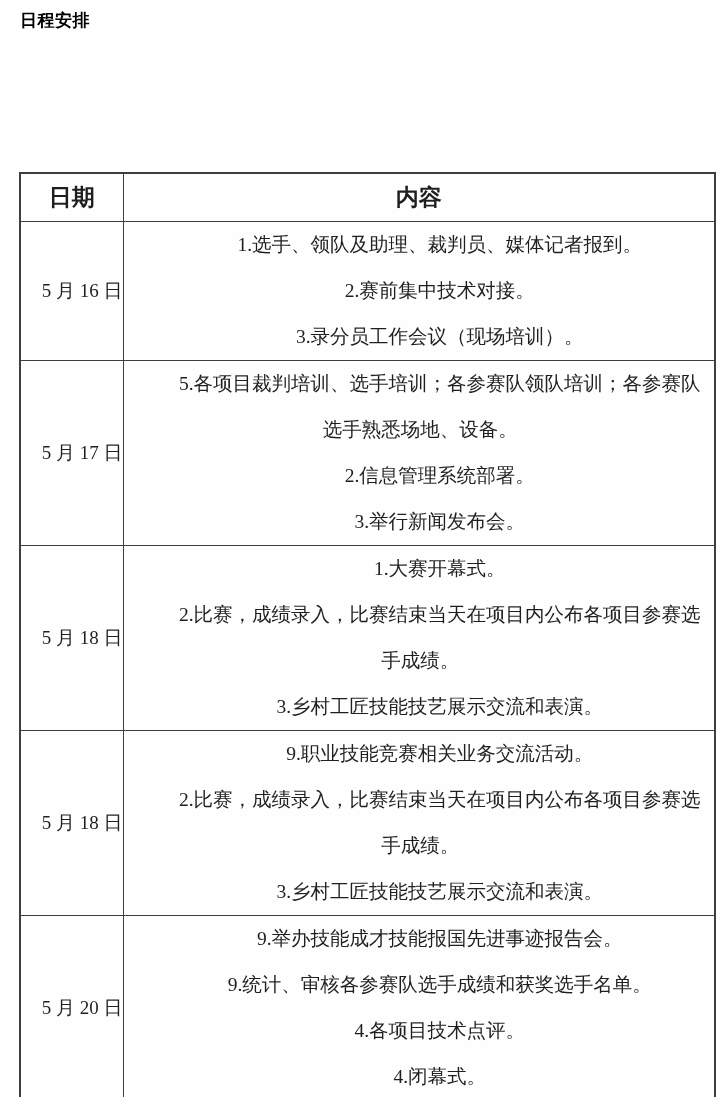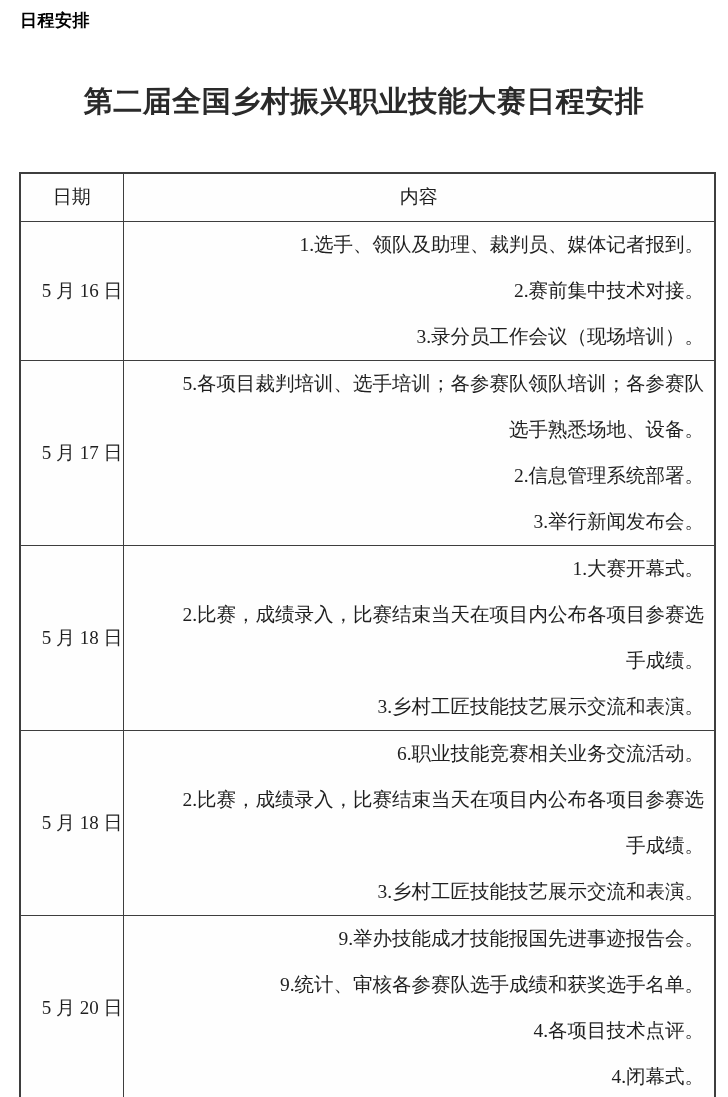--- a/index.html
+++ b/index.html
@@ -59,51 +59,50 @@
   }
   col.c-date { width: 103px; }
   col.c-content { width: 592px; }
   tr.header-row { height: 48px; }
   tr.r0 { height: 138px; }
   tr.r1 { height: 184px; }
   tr.r2 { height: 184px; }
   tr.r3 { height: 182px; }
   tr.r4 { height: 178px; }
   th.cell {
-    font-weight: 400;
+    font-weight: 700;
     text-align: center;
-    font-size: 19px;
+    font-size: 23px;
     color: #1e1e1e;
   }
   td.date-cell {
     text-align: right;
     font-size: 19px;
     color: #1f1f1f;
     white-space: nowrap;
   }
   td.content-cell {
     padding: 0 10px 0 13px;
   }
   td.content-cell p {
     margin: 0;
     line-height: 46px;
     text-indent: 2em;
     font-size: 19.5px;
     color: #1f1f1f;
-    text-align: right;
+    text-align: center;
   }
 </style>
 </head>
 <body>
 
 <div class="page">
 
   <div class="page-header-label">日程安排</div>
 
-  <h1 class="doc-title">第二届全国乡村振兴职业技能大赛日程安排</h1>
 
   <table class="schedule-table">
     <colgroup>
       <col class="c-date">
       <col class="c-content">
     </colgroup>
     <thead>
       <tr class="header-row">
         <th class="cell">日期</th>
         <th class="cell">内容</th>
@@ -134,21 +133,21 @@
         <td class="cell content-cell">
           <p>1.大赛开幕式。</p>
           <p>2.比赛，成绩录入，比赛结束当天在项目内公布各项目参赛选手成绩。</p>
           <p>3.乡村工匠技能技艺展示交流和表演。</p>
         </td>
       </tr>
 
       <tr class="r3">
         <td class="cell date-cell">5 月 18 日</td>
         <td class="cell content-cell">
-          <p>6.职业技能竞赛相关业务交流活动。</p>
+          <p>9.职业技能竞赛相关业务交流活动。</p>
           <p>2.比赛，成绩录入，比赛结束当天在项目内公布各项目参赛选手成绩。</p>
           <p>3.乡村工匠技能技艺展示交流和表演。</p>
         </td>
       </tr>
 
       <tr class="r4">
         <td class="cell date-cell">5 月 20 日</td>
         <td class="cell content-cell">
           <p>9.举办技能成才技能报国先进事迹报告会。</p>
           <p>9.统计、审核各参赛队选手成绩和获奖选手名单。</p>

